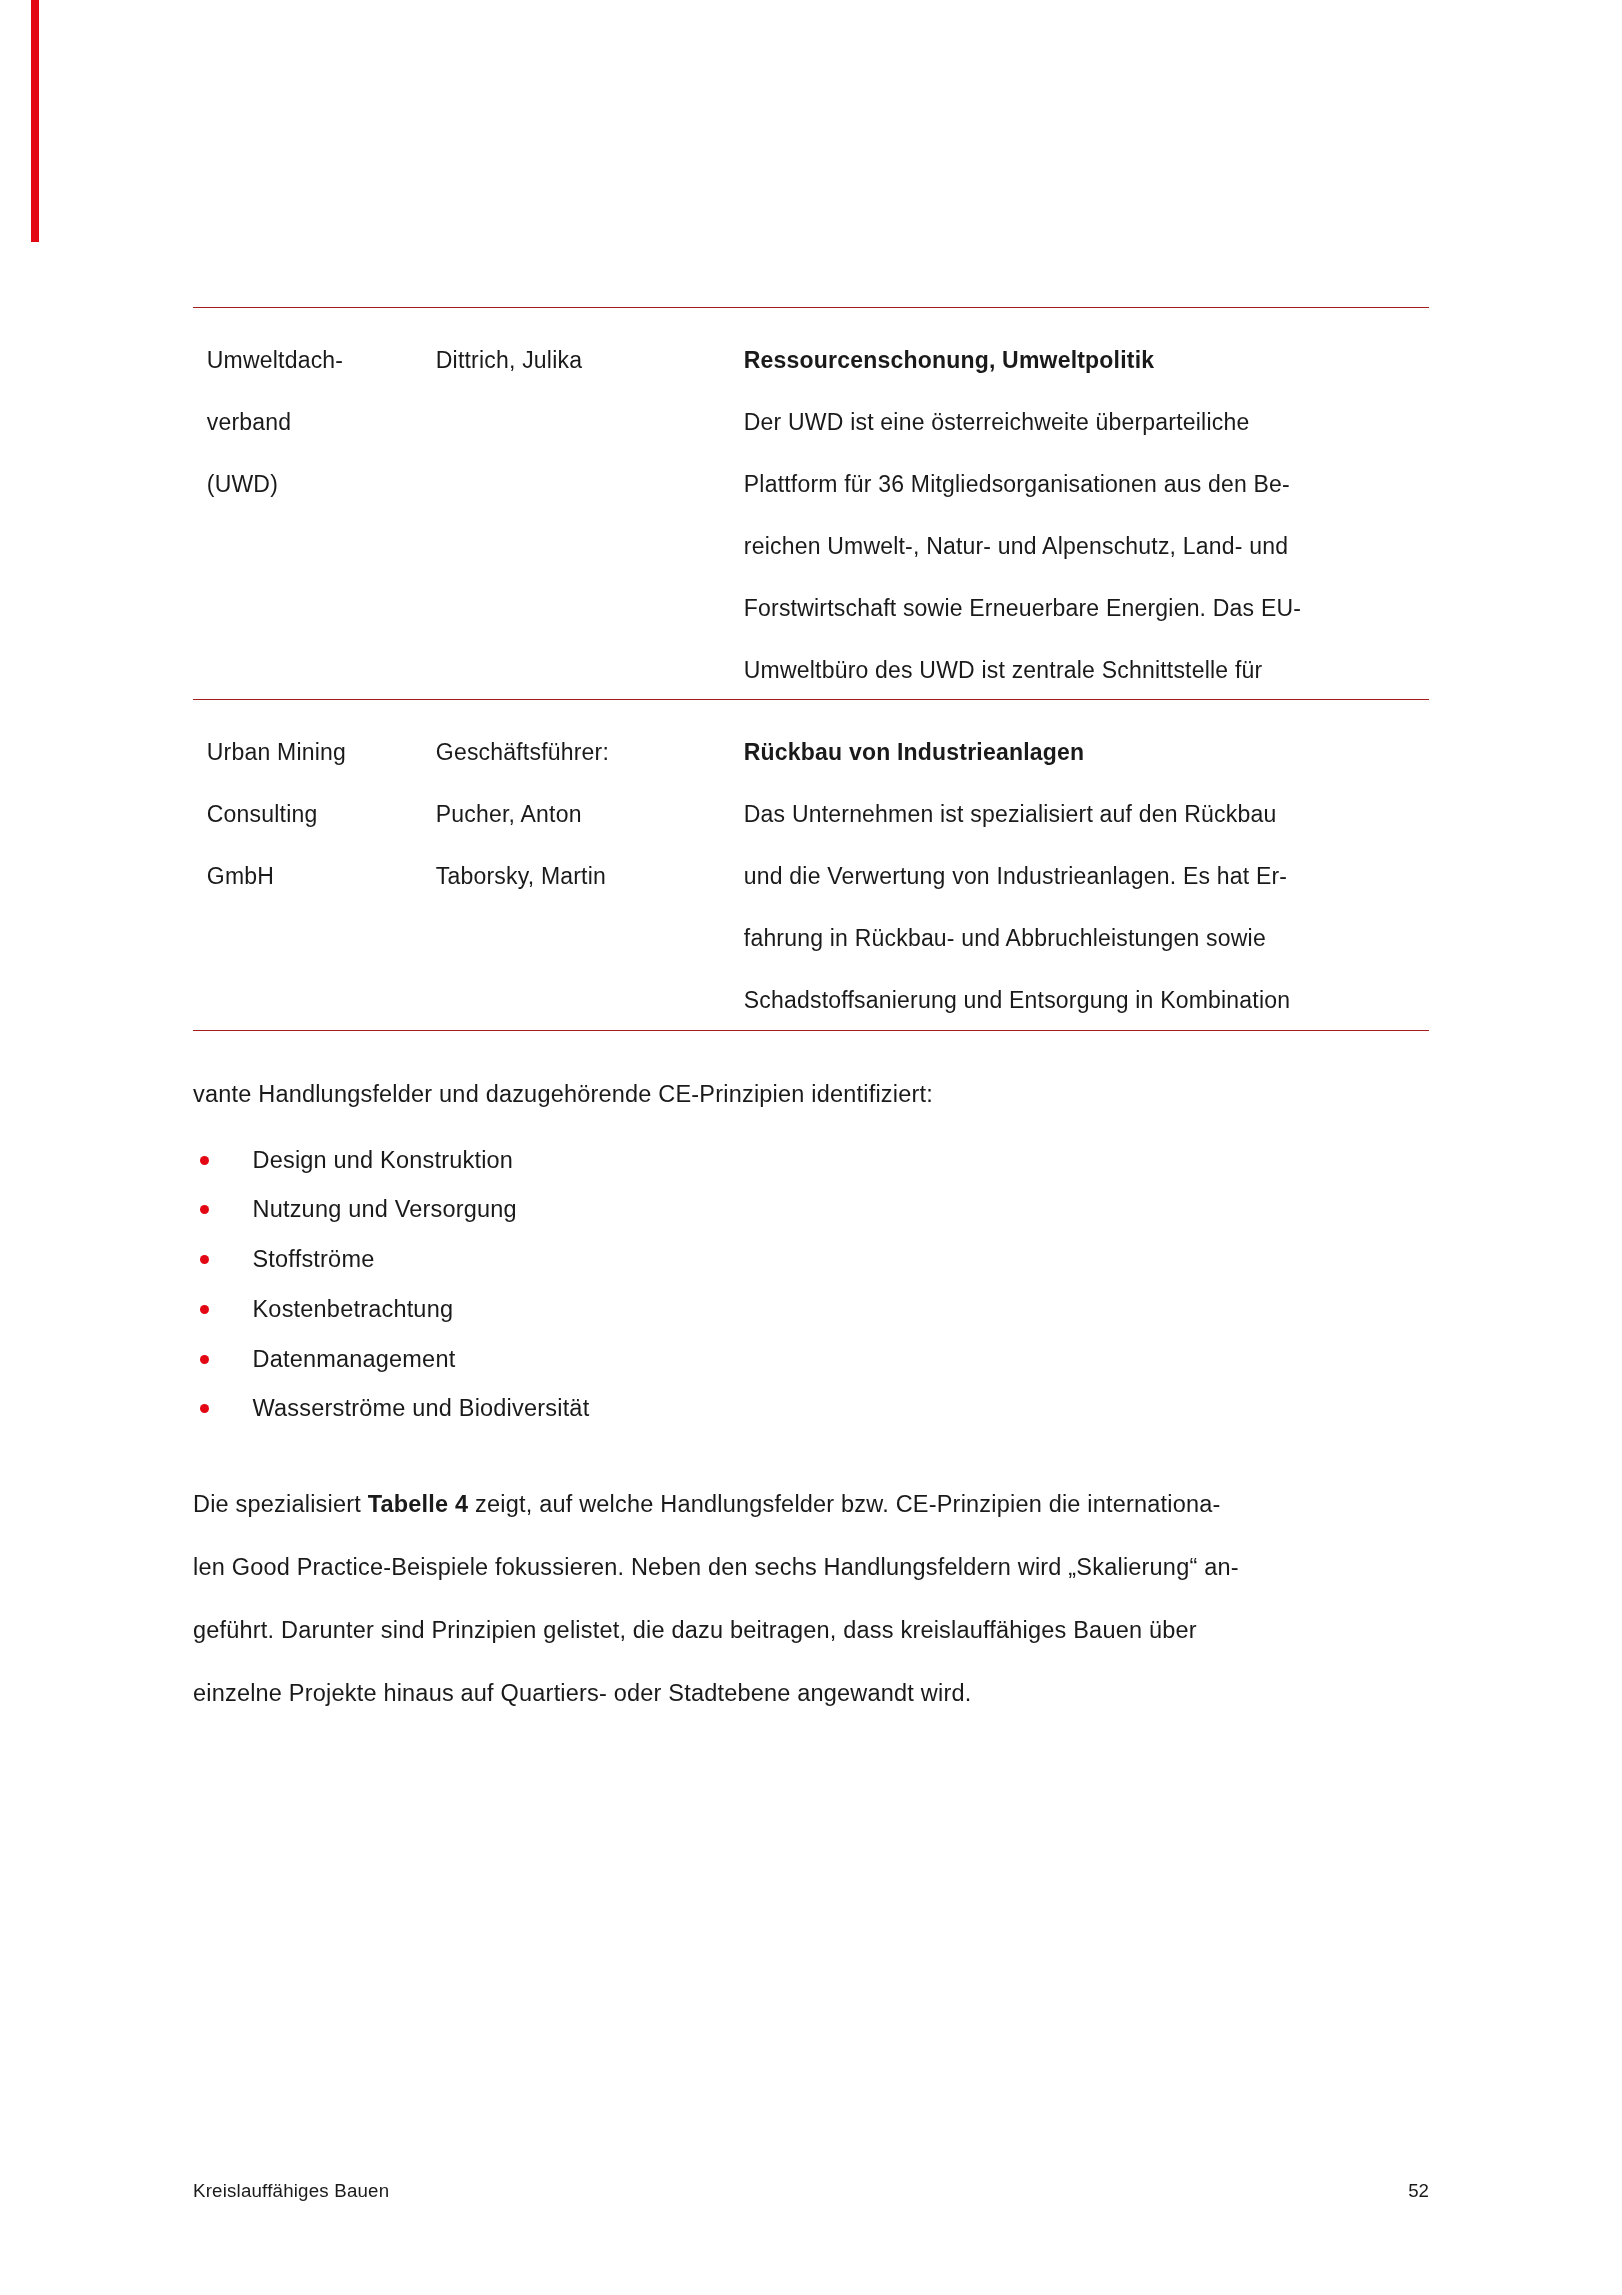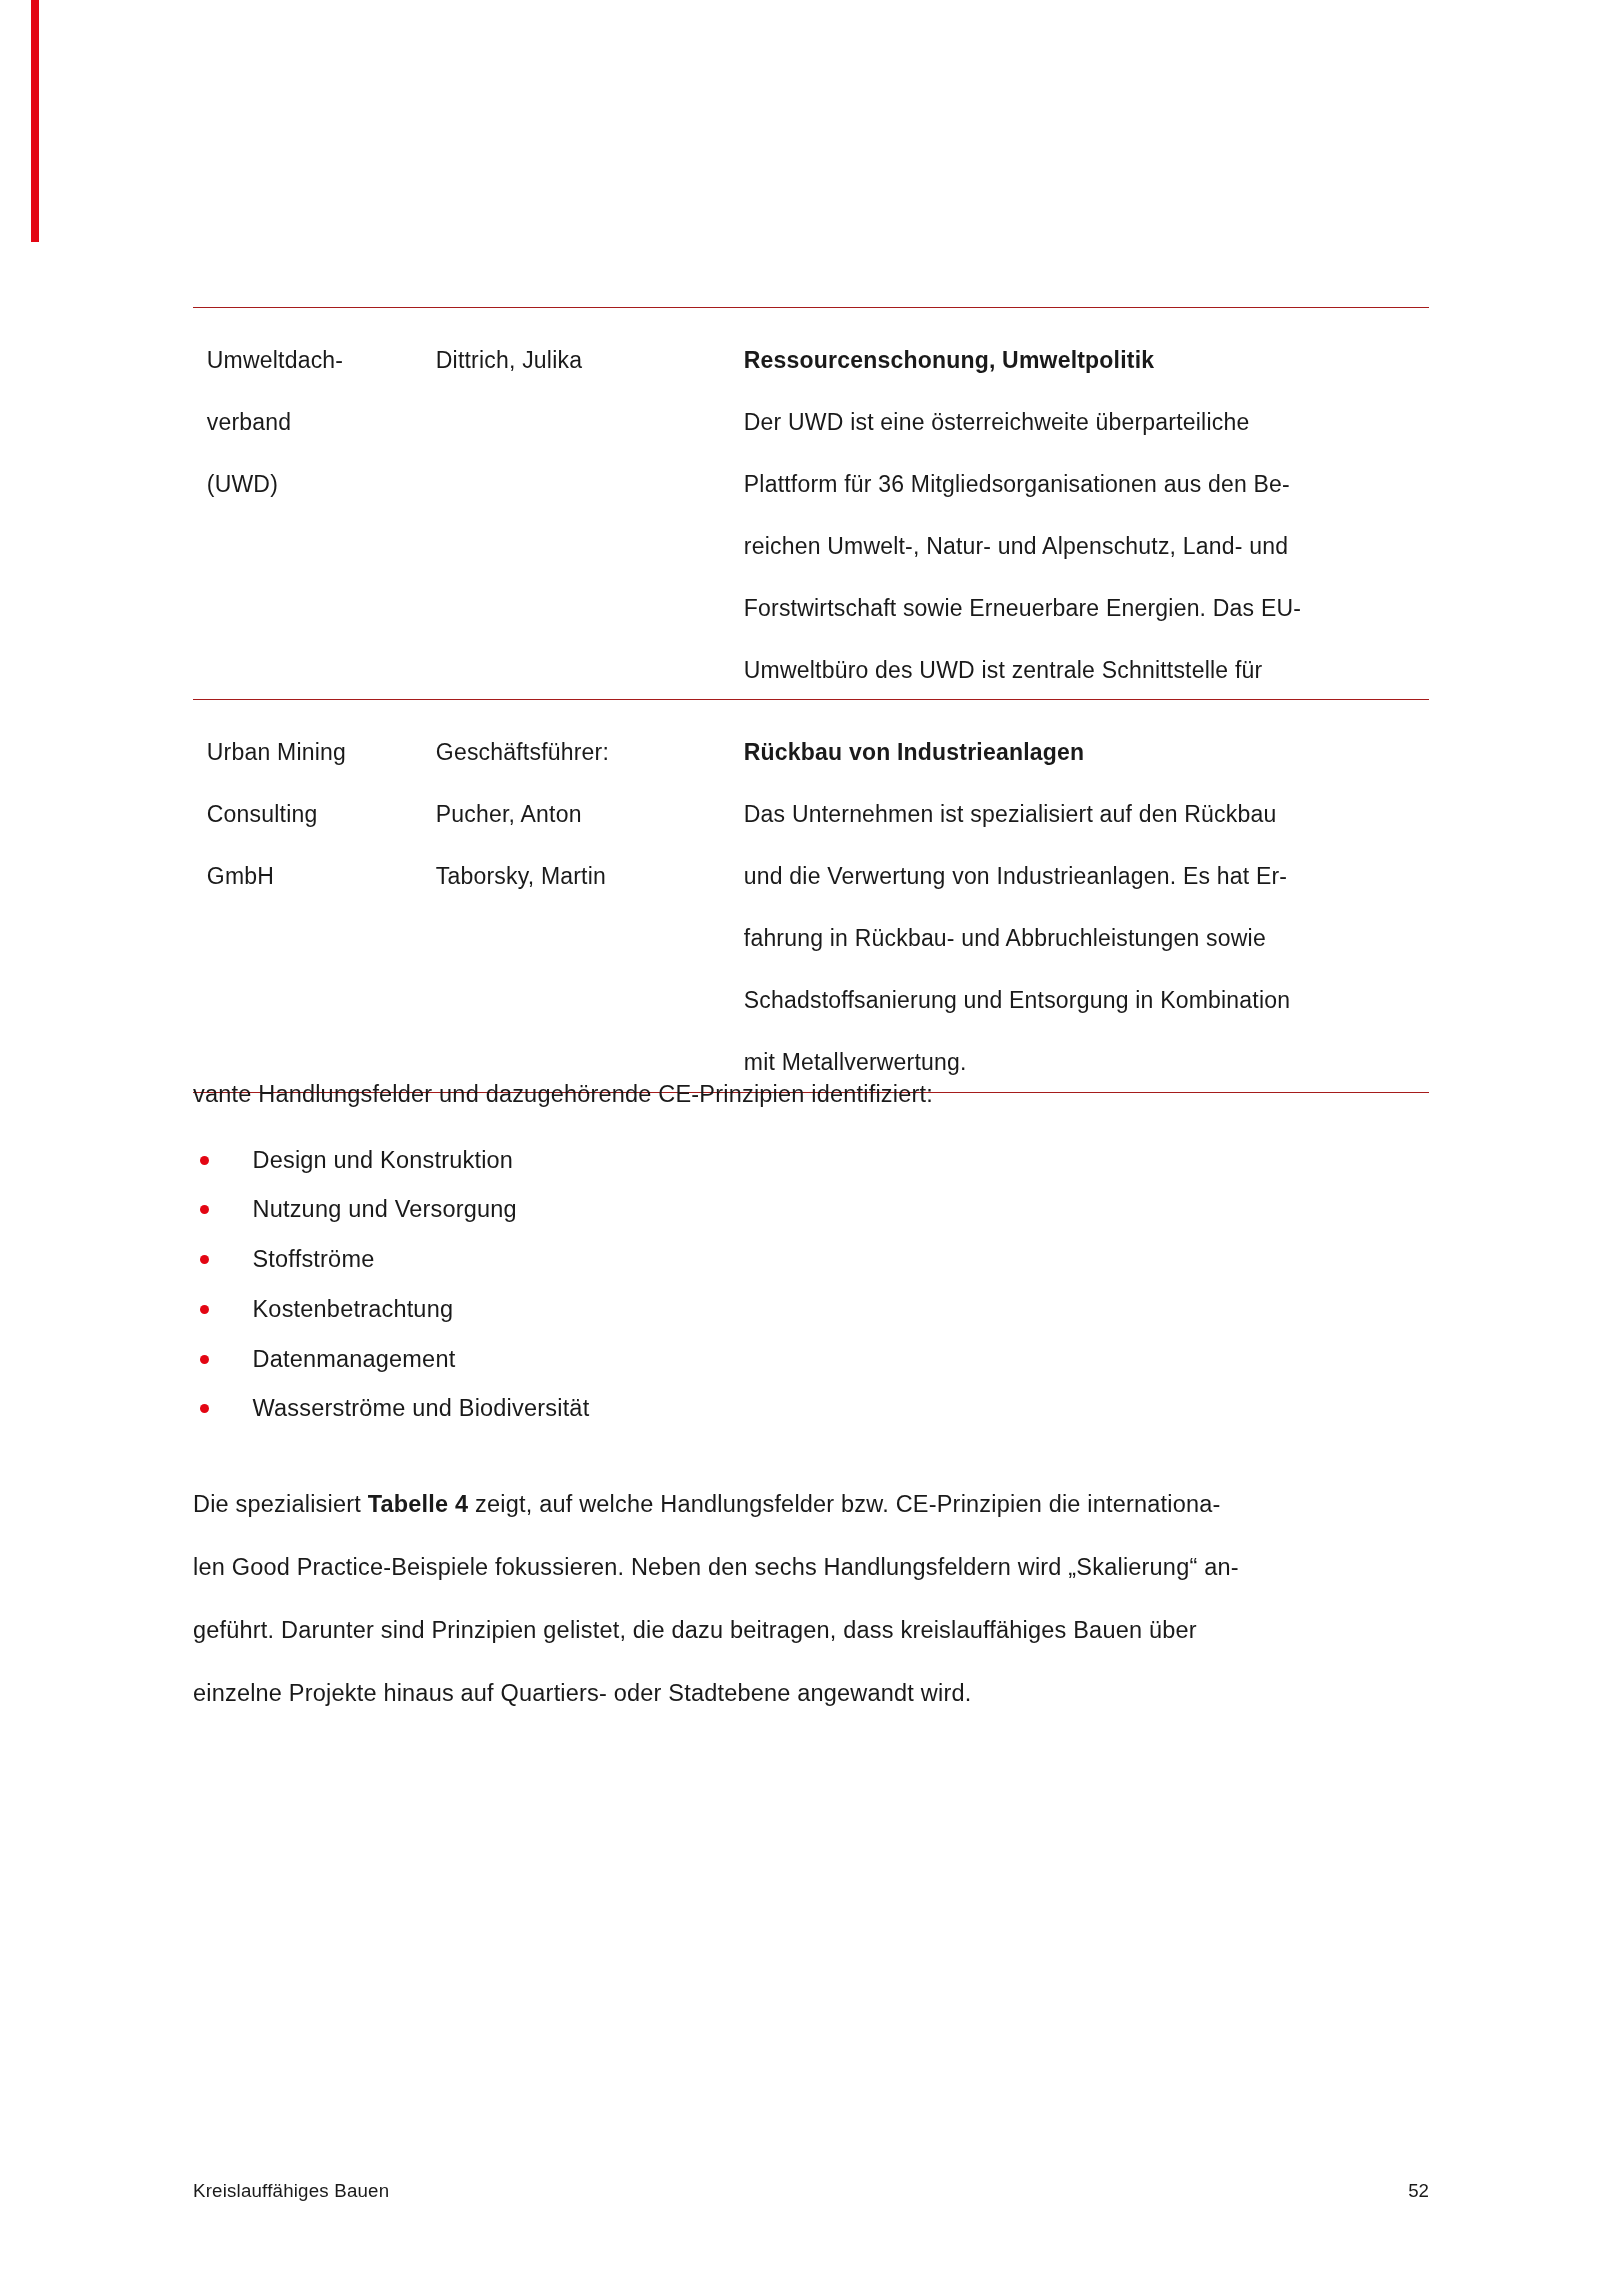--- a/index.html
+++ b/index.html
@@ -126,21 +126,20 @@
         <div class="ln">Geschäftsführer:</div>
         <div class="ln">Pucher, Anton</div>
         <div class="ln">Taborsky, Martin</div>
       </div>
       <div class="cell">
         <div class="ln bold">Rückbau von Industrieanlagen</div>
         <div class="ln">Das Unternehmen ist spezialisiert auf den Rückbau</div>
         <div class="ln">und die Verwertung von Industrieanlagen. Es hat Er-</div>
         <div class="ln">fahrung in Rückbau- und Abbruchleistungen sowie</div>
         <div class="ln">Schadstoffsanierung und Entsorgung in Kombination</div>
-        <div class="ln">mit Metallverwertung.</div>
       </div>
     </div>
 
   </div>
 
 
   <div class="para intro">
     <div class="ln">vante Handlungsfelder und dazugehörende CE-Prinzipien identifiziert:</div>
   </div>
 

